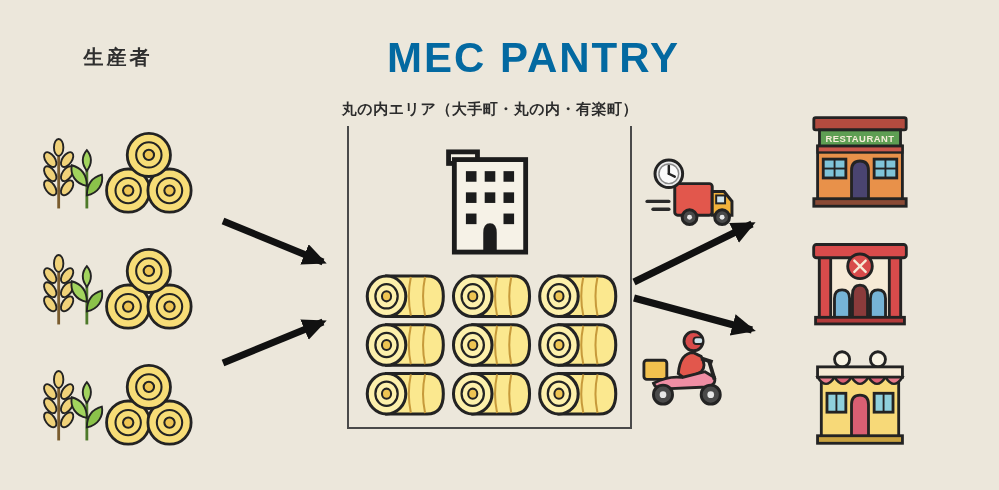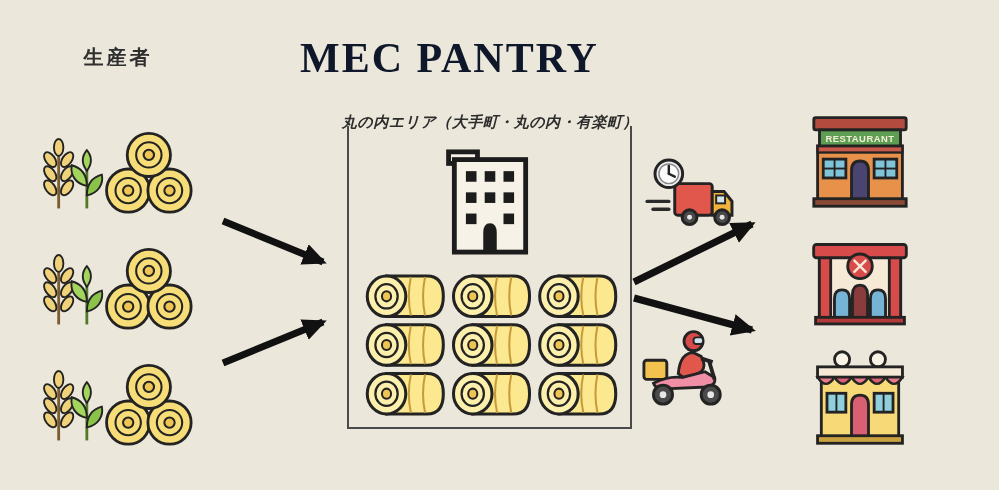--- a/index.html
+++ b/index.html
@@ -1,21 +1,21 @@
 <!DOCTYPE html>
 <html><head>
 <meta charset="utf-8">
 <style>
   * { margin:0; padding:0; box-sizing:border-box; }
   html,body { background:#ffffff; }
   body { font-family:"Liberation Sans","DejaVu Sans",sans-serif; }
   .canvas { position:relative; width:999px; height:490px; background:#ece7db; overflow:hidden; }
   .abs { position:absolute; }
   .jp-label { font-size:20px; font-weight:700; color:#2f2f2f; letter-spacing:3px; text-align:center; width:96px; }
-  .title { font-size:42px; font-weight:700; color:#0f172a; letter-spacing:2px; text-align:left; width:380px; line-height:1.05;font-family:Liberation Serif, serif; }
+  .title { font-size:42px; font-weight:700; color:#0369a1; letter-spacing:2px; text-align:right; width:380px; line-height:1.05; }
   .subtitle { font-size:15px; font-weight:700; color:#2c2c2c; text-align:center; width:380px; letter-spacing:0.5px; }
   .pantry-box { border:2px solid #4a4a4a; border-top:none; }
   .arrow-line { stroke:#111; stroke-width:7; fill:none; }
   .defs { position:absolute; width:0; height:0; }
   svg text { font-family:"Liberation Sans","DejaVu Sans",sans-serif; }
 </style>
 </head>
 <body>
 
 <div class="canvas">
@@ -64,21 +64,21 @@
         <path d="M60,3 Q56,22 60,41" fill="none" stroke="#c79a3b" stroke-width="2"></path>
         <ellipse cx="22" cy="22" rx="19" ry="20" fill="#fdf0ac" stroke="#232323" stroke-width="3"></ellipse>
         <ellipse cx="22" cy="22" rx="11" ry="12" fill="none" stroke="#232323" stroke-width="2.2"></ellipse>
         <ellipse cx="22" cy="22" rx="4.5" ry="5" fill="#eec453" stroke="#232323" stroke-width="2"></ellipse>
       </g>
     </defs>
   </svg>
 
   <div class="abs jp-label" style="left:70px;top:44px;">生産者</div>
   <div class="abs title" style="left:300px;top:36px;">MEC PANTRY</div>
-  <div class="abs subtitle" style="left:300px;top:113px;font-style:italic;">丸の内エリア（大手町・丸の内・有楽町）</div>
+  <div class="abs subtitle" style="left:300px;top:100px;">丸の内エリア（大手町・丸の内・有楽町）</div>
 
   <svg class="abs" style="left:38px;top:122px;" width="155" height="94" viewBox="0 0 165 100">
       <use href="#producer-icon"></use>
     </svg>
   <svg class="abs" style="left:38px;top:238px;" width="155" height="94" viewBox="0 0 165 100">
       <use href="#producer-icon"></use>
     </svg>
   <svg class="abs" style="left:38px;top:354px;" width="155" height="94" viewBox="0 0 165 100">
       <use href="#producer-icon"></use>
     </svg>

